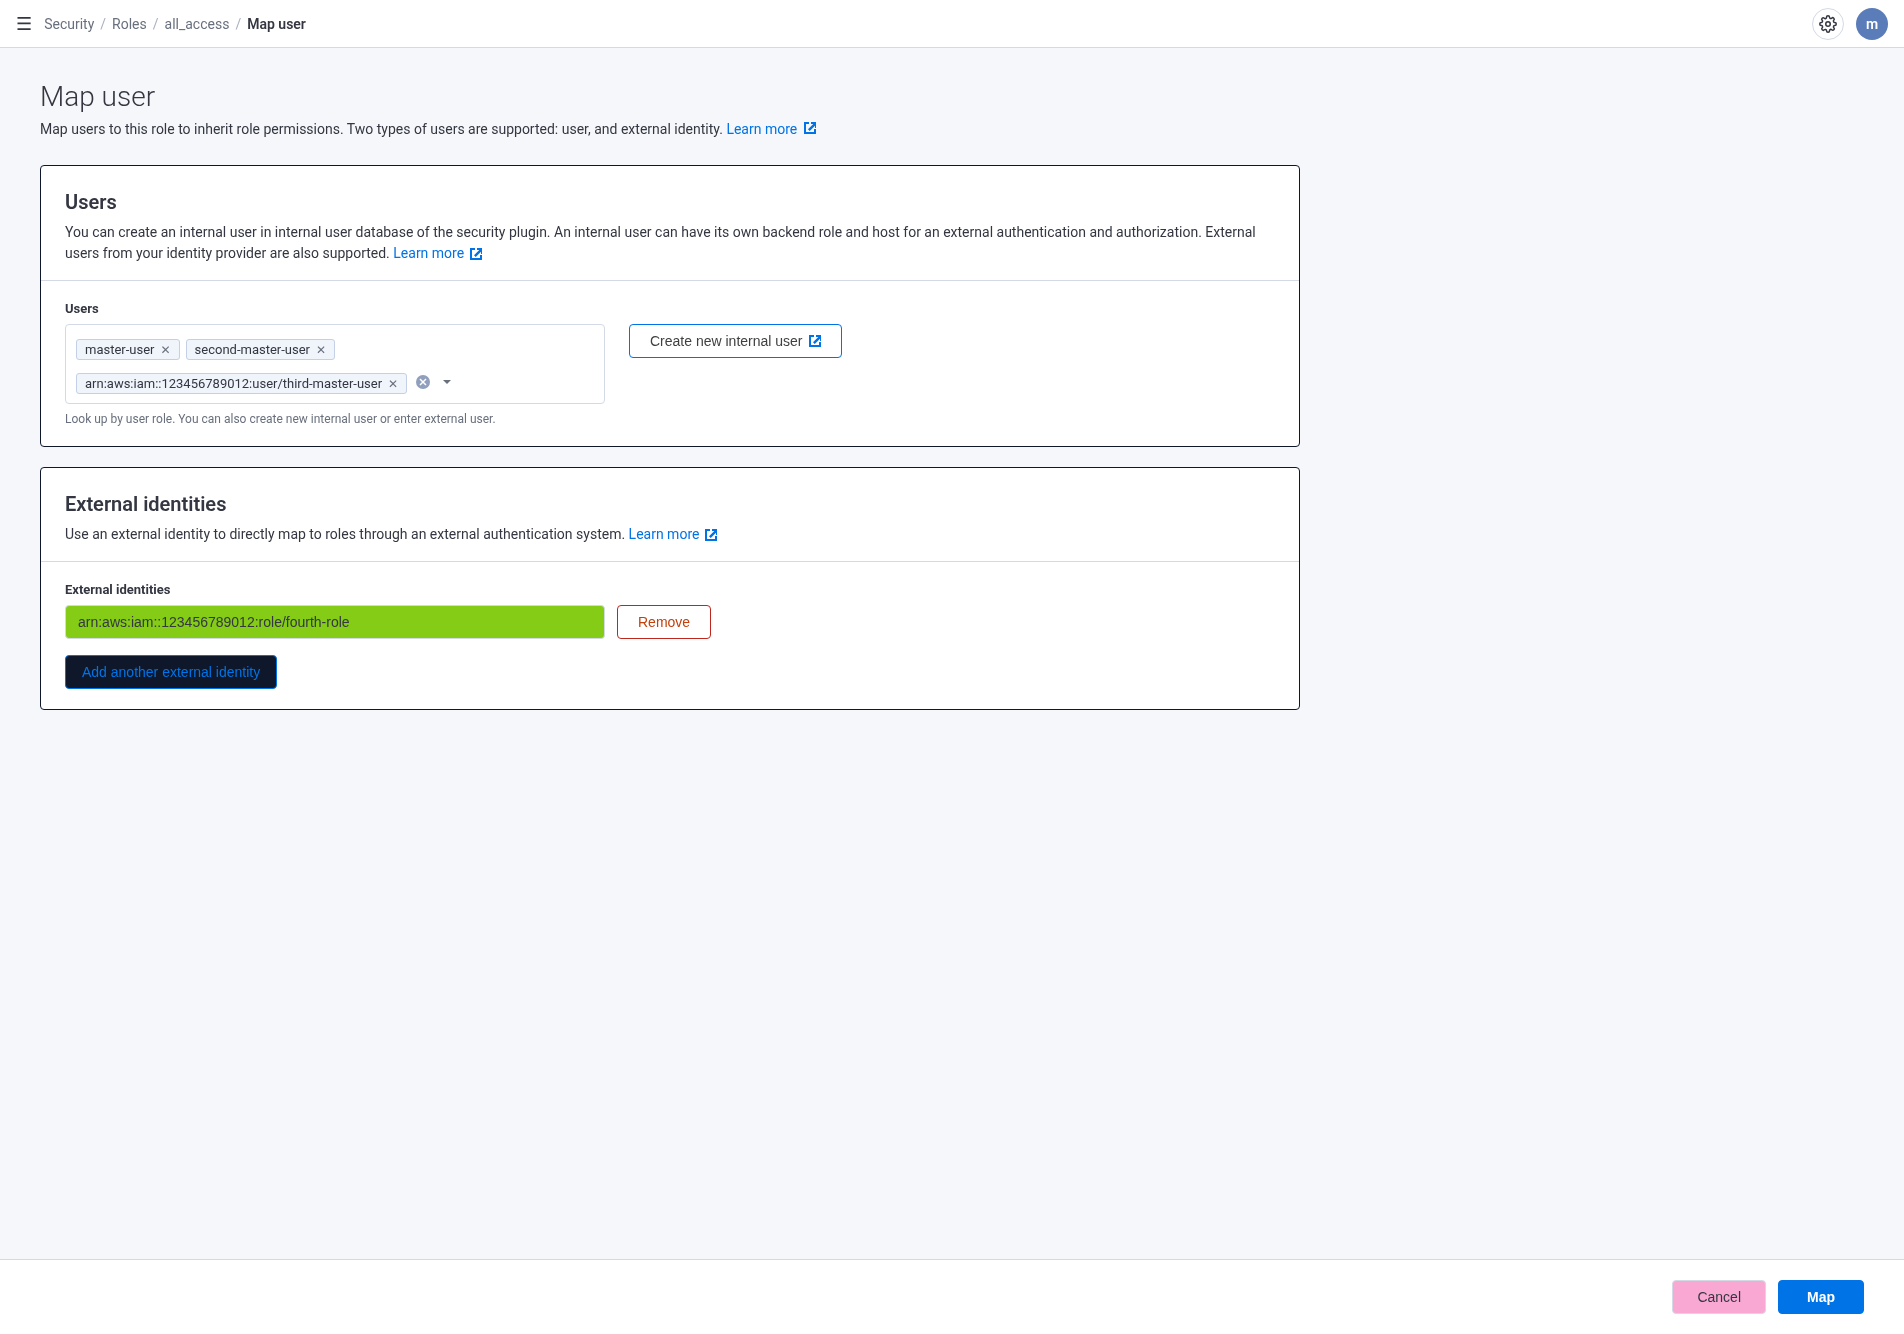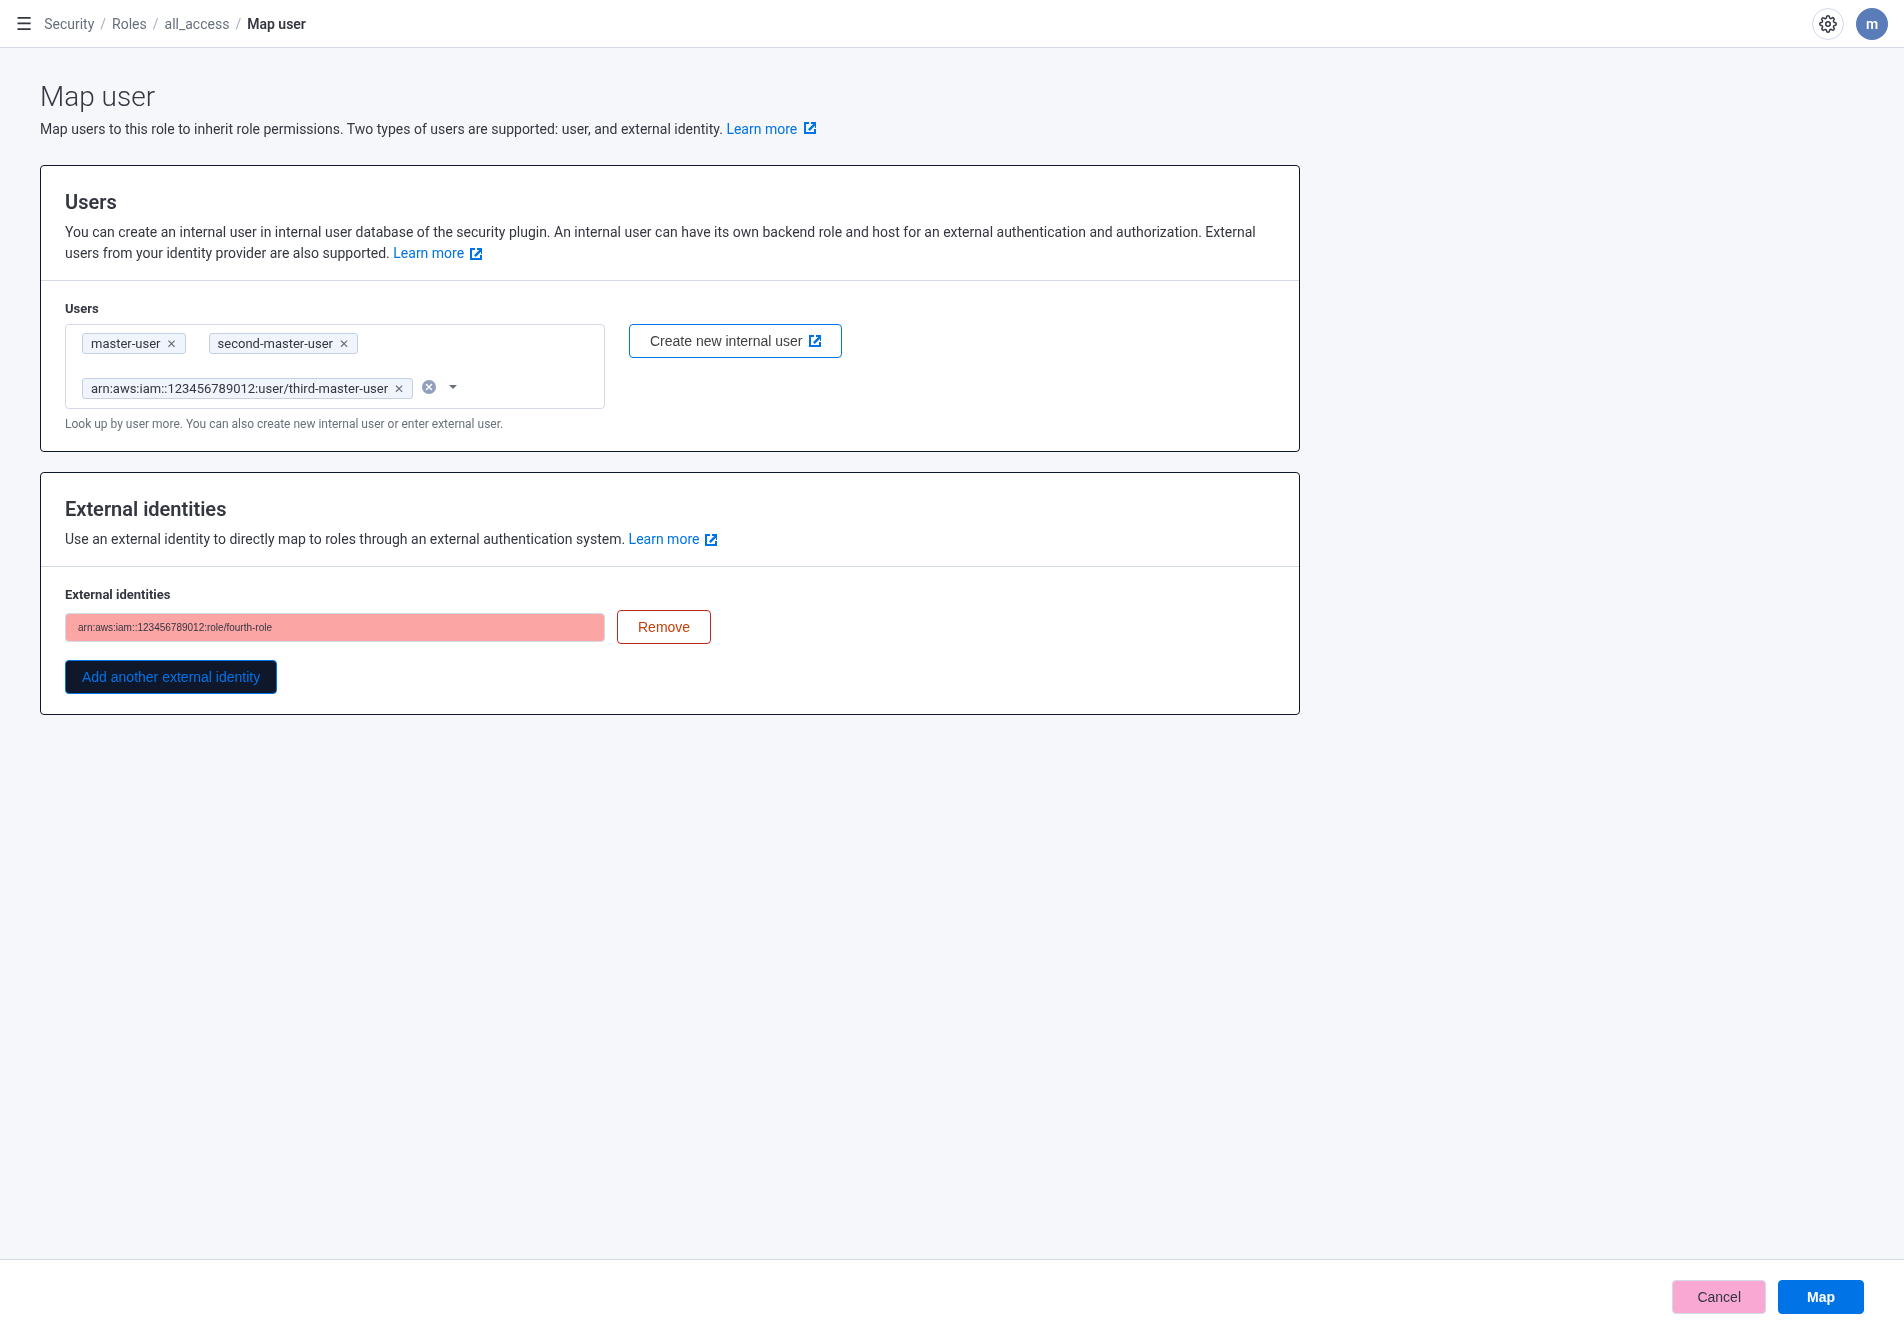--- a/index.html
+++ b/index.html
@@ -132,27 +132,27 @@
       align-items: flex-start;
       gap: 24px;
     }
     .users-input-area {
       flex: 0 0 auto;
       width: 540px;
     }
     .tags-input {
       border: 1px solid #d3dae6;
       border-radius: 4px;
-      padding: 8px 16px;
+      padding: 8px 10px;
       min-height: 80px;
       background: #fff;
       display: flex;
       flex-wrap: wrap;
-      gap: 23px;
-      align-items: center;
+      gap: 6px;
+      align-items: flex-end;
       position: relative;
     }
     .tag {
       display: inline-flex;
       align-items: center;
       background: #f0f4fb;
       border: 1px solid #c4d0e5;
       border-radius: 3px;
       padding: 2px 8px;
       font-size: 13px;
@@ -214,24 +214,24 @@
     .external-id-row {
       display: flex;
       align-items: center;
       gap: 12px;
       margin-bottom: 16px;
     }
     .external-id-input {
       border: 1px solid #d3dae6;
       border-radius: 4px;
       padding: 8px 12px;
-      font-size: 10px;
+      font-size: 14px;
       color: #343741;
       width: 540px;
-      background: #fca5a5;
+      background: #84cc16;
       outline: none;
     }
     .btn-remove {
       background: #fff;
       border: 1px solid #bd271e;
       color: #c2410c;
       border-radius: 4px;
       padding: 8px 20px;
       font-size: 14px;
       font-weight: 500;
@@ -374,21 +374,21 @@
                 <line x1="11" y1="5" x2="5" y2="11" stroke="#fff" stroke-width="1.5"></line>
               </svg>
             </button>
             <button class="dropdown-btn" title="Open dropdown">
               <svg width="12" height="12" viewBox="0 0 12 12" fill="#69707d">
                 <path d="M2 4l4 4 4-4z"></path>
               </svg>
             </button>
           </div>
         </div>
-        <div class="field-hint">Look up by user more. You can also create new internal user or enter external user.</div>
+        <div class="field-hint">Look up by user role. You can also create new internal user or enter external user.</div>
       </div>
       <button class="btn-outline-primary">
         <span>Create new internal user</span>
         <svg width="12" height="12" viewBox="0 0 12 12" fill="#0073e6">
           <path d="M10 7v3H2V2h3V0H0v12h12V7h-2zM7 0v2h2.3L4 7.3 5.7 9 11 3.7V6h2V0H7z"></path>
         </svg>
       </button>
     </div>
   </div>
 

